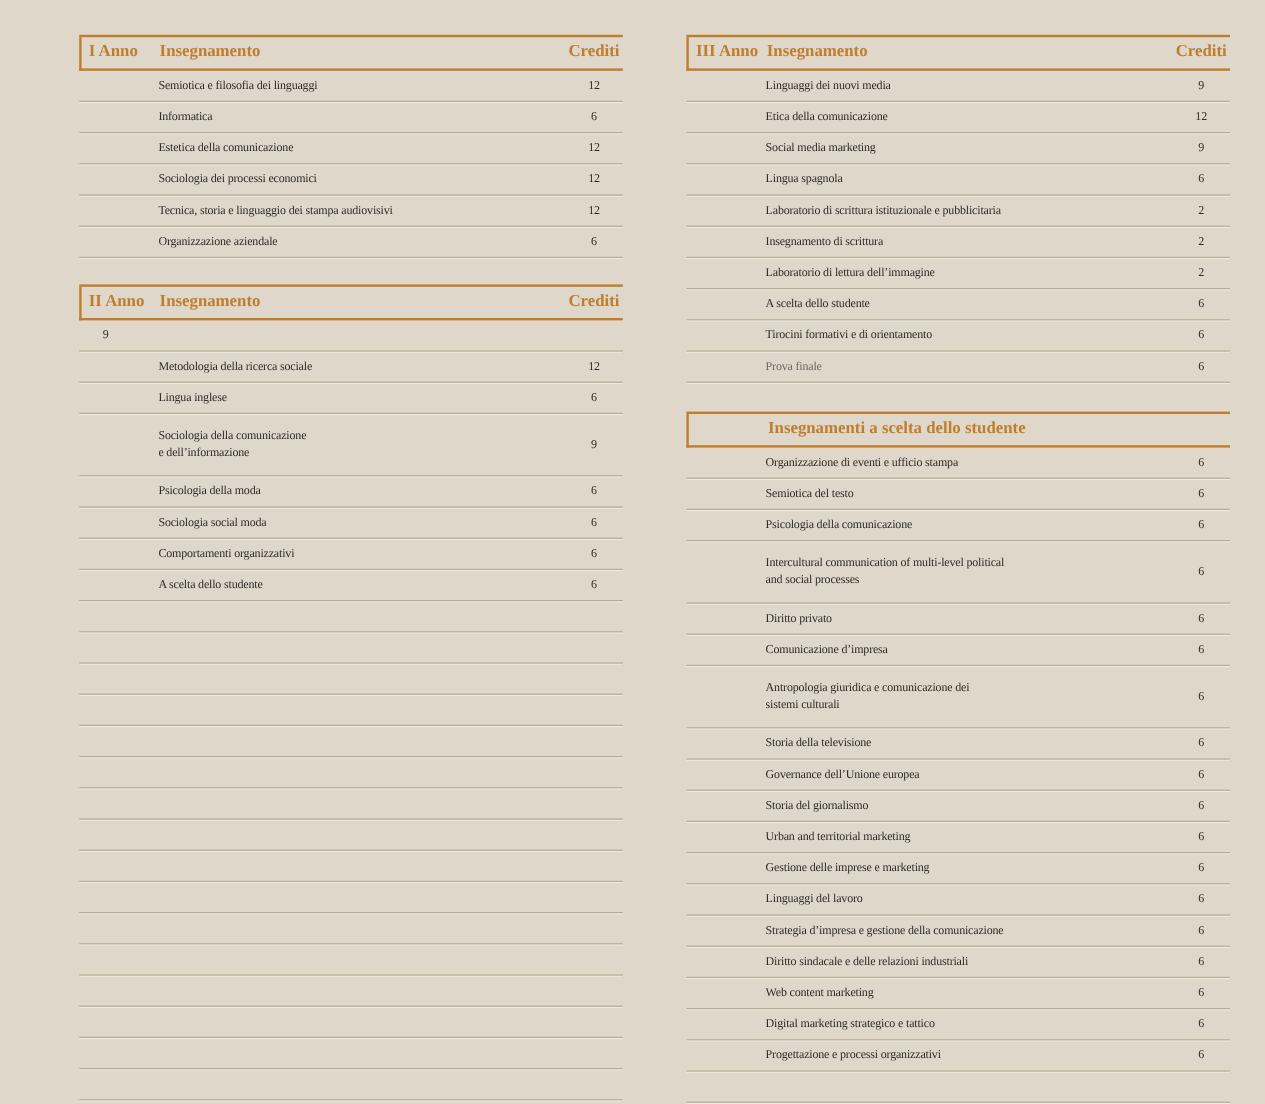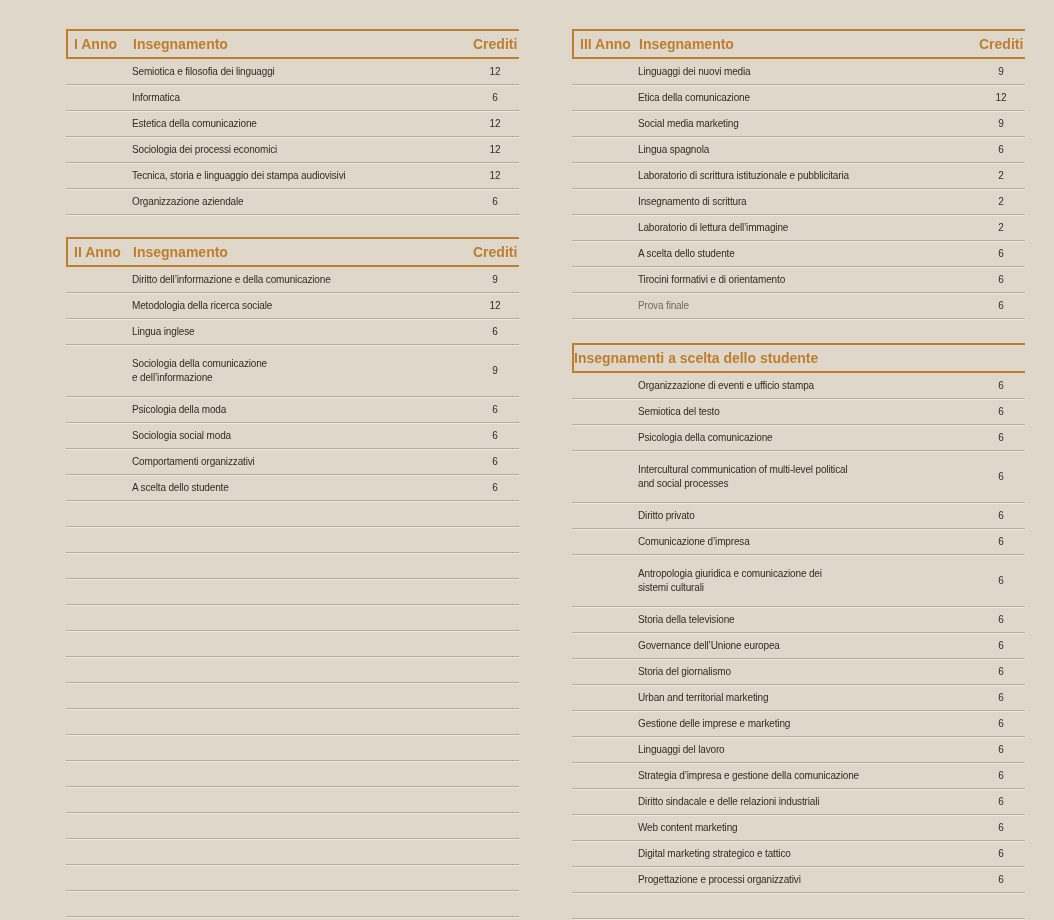--- a/index.html
+++ b/index.html
@@ -7,37 +7,38 @@
     --accent:#BF7D2E;
     --line:#B7AC92;
     --text:#2F2C28;
     --muted:#6E6963;
   }
   html,body{margin:0;padding:0;}
   body{background:var(--bg);font-family:"Liberation Sans",sans-serif;}
   .page{
     position:relative;width:1054px;height:920px;background:var(--bg);
     overflow:hidden;
+    font-family:Liberation Serif, serif;
   }
   .col{position:absolute;top:29px;width:453px;}
   .col-left{left:66px;}
   .col-right{left:572px;}
   .tbl{border-top:2px solid var(--accent);}
   .tbl-2{margin-top:22px;}
   .tbl-4{margin-top:24px;}
   .tbl-head{
     display:flex;align-items:center;height:28px;box-sizing:border-box;
     border-bottom:2px solid var(--accent);
     border-left:2px solid var(--accent);
     color:var(--accent);font-weight:bold;font-size:14px;white-space:nowrap;
   }
   .year-cell{width:59px;padding-left:6px;flex-shrink:0;}
   .head-course{flex:1;}
   .head-credits{width:44px;flex-shrink:0;text-align:center;margin-right:2px;}
-  .section-title-cell{flex:1;}
+  .section-title-cell{flex:1;padding-left:66px;}
   .row{
     display:flex;align-items:center;min-height:26px;box-sizing:border-box;
     border-bottom:1px solid var(--line);
     box-shadow:0 1px 0 rgba(255,255,255,.45);
     font-size:10px;color:var(--text);letter-spacing:-0.15px;
   }
   .row.tall{min-height:52px;}
   .row.muted .cell-course{color:var(--muted);}
   .cell-course{flex:1;padding-left:66px;padding-right:2px;white-space:pre-line;line-height:1.35;}
   .cell-credits{width:44px;flex-shrink:0;text-align:center;margin-right:2px;}
@@ -79,21 +80,20 @@
           <div class="cell-credits">6</div>
         </div>
       </section>
     <section class="tbl tbl-2">
         <div class="tbl-head">
           <div class="year-cell">II Anno</div>
           <div class="head-course">Insegnamento</div>
           <div class="head-credits">Crediti</div>
         </div>
         <div class="row">
-          <div class="cell-course">Diritto dell’informazione e della comunicazione</div>
           <div class="cell-credits">9</div>
         </div>
         <div class="row">
           <div class="cell-course">Metodologia della ricerca sociale</div>
           <div class="cell-credits">12</div>
         </div>
         <div class="row">
           <div class="cell-course">Lingua inglese</div>
           <div class="cell-credits">6</div>
         </div>

